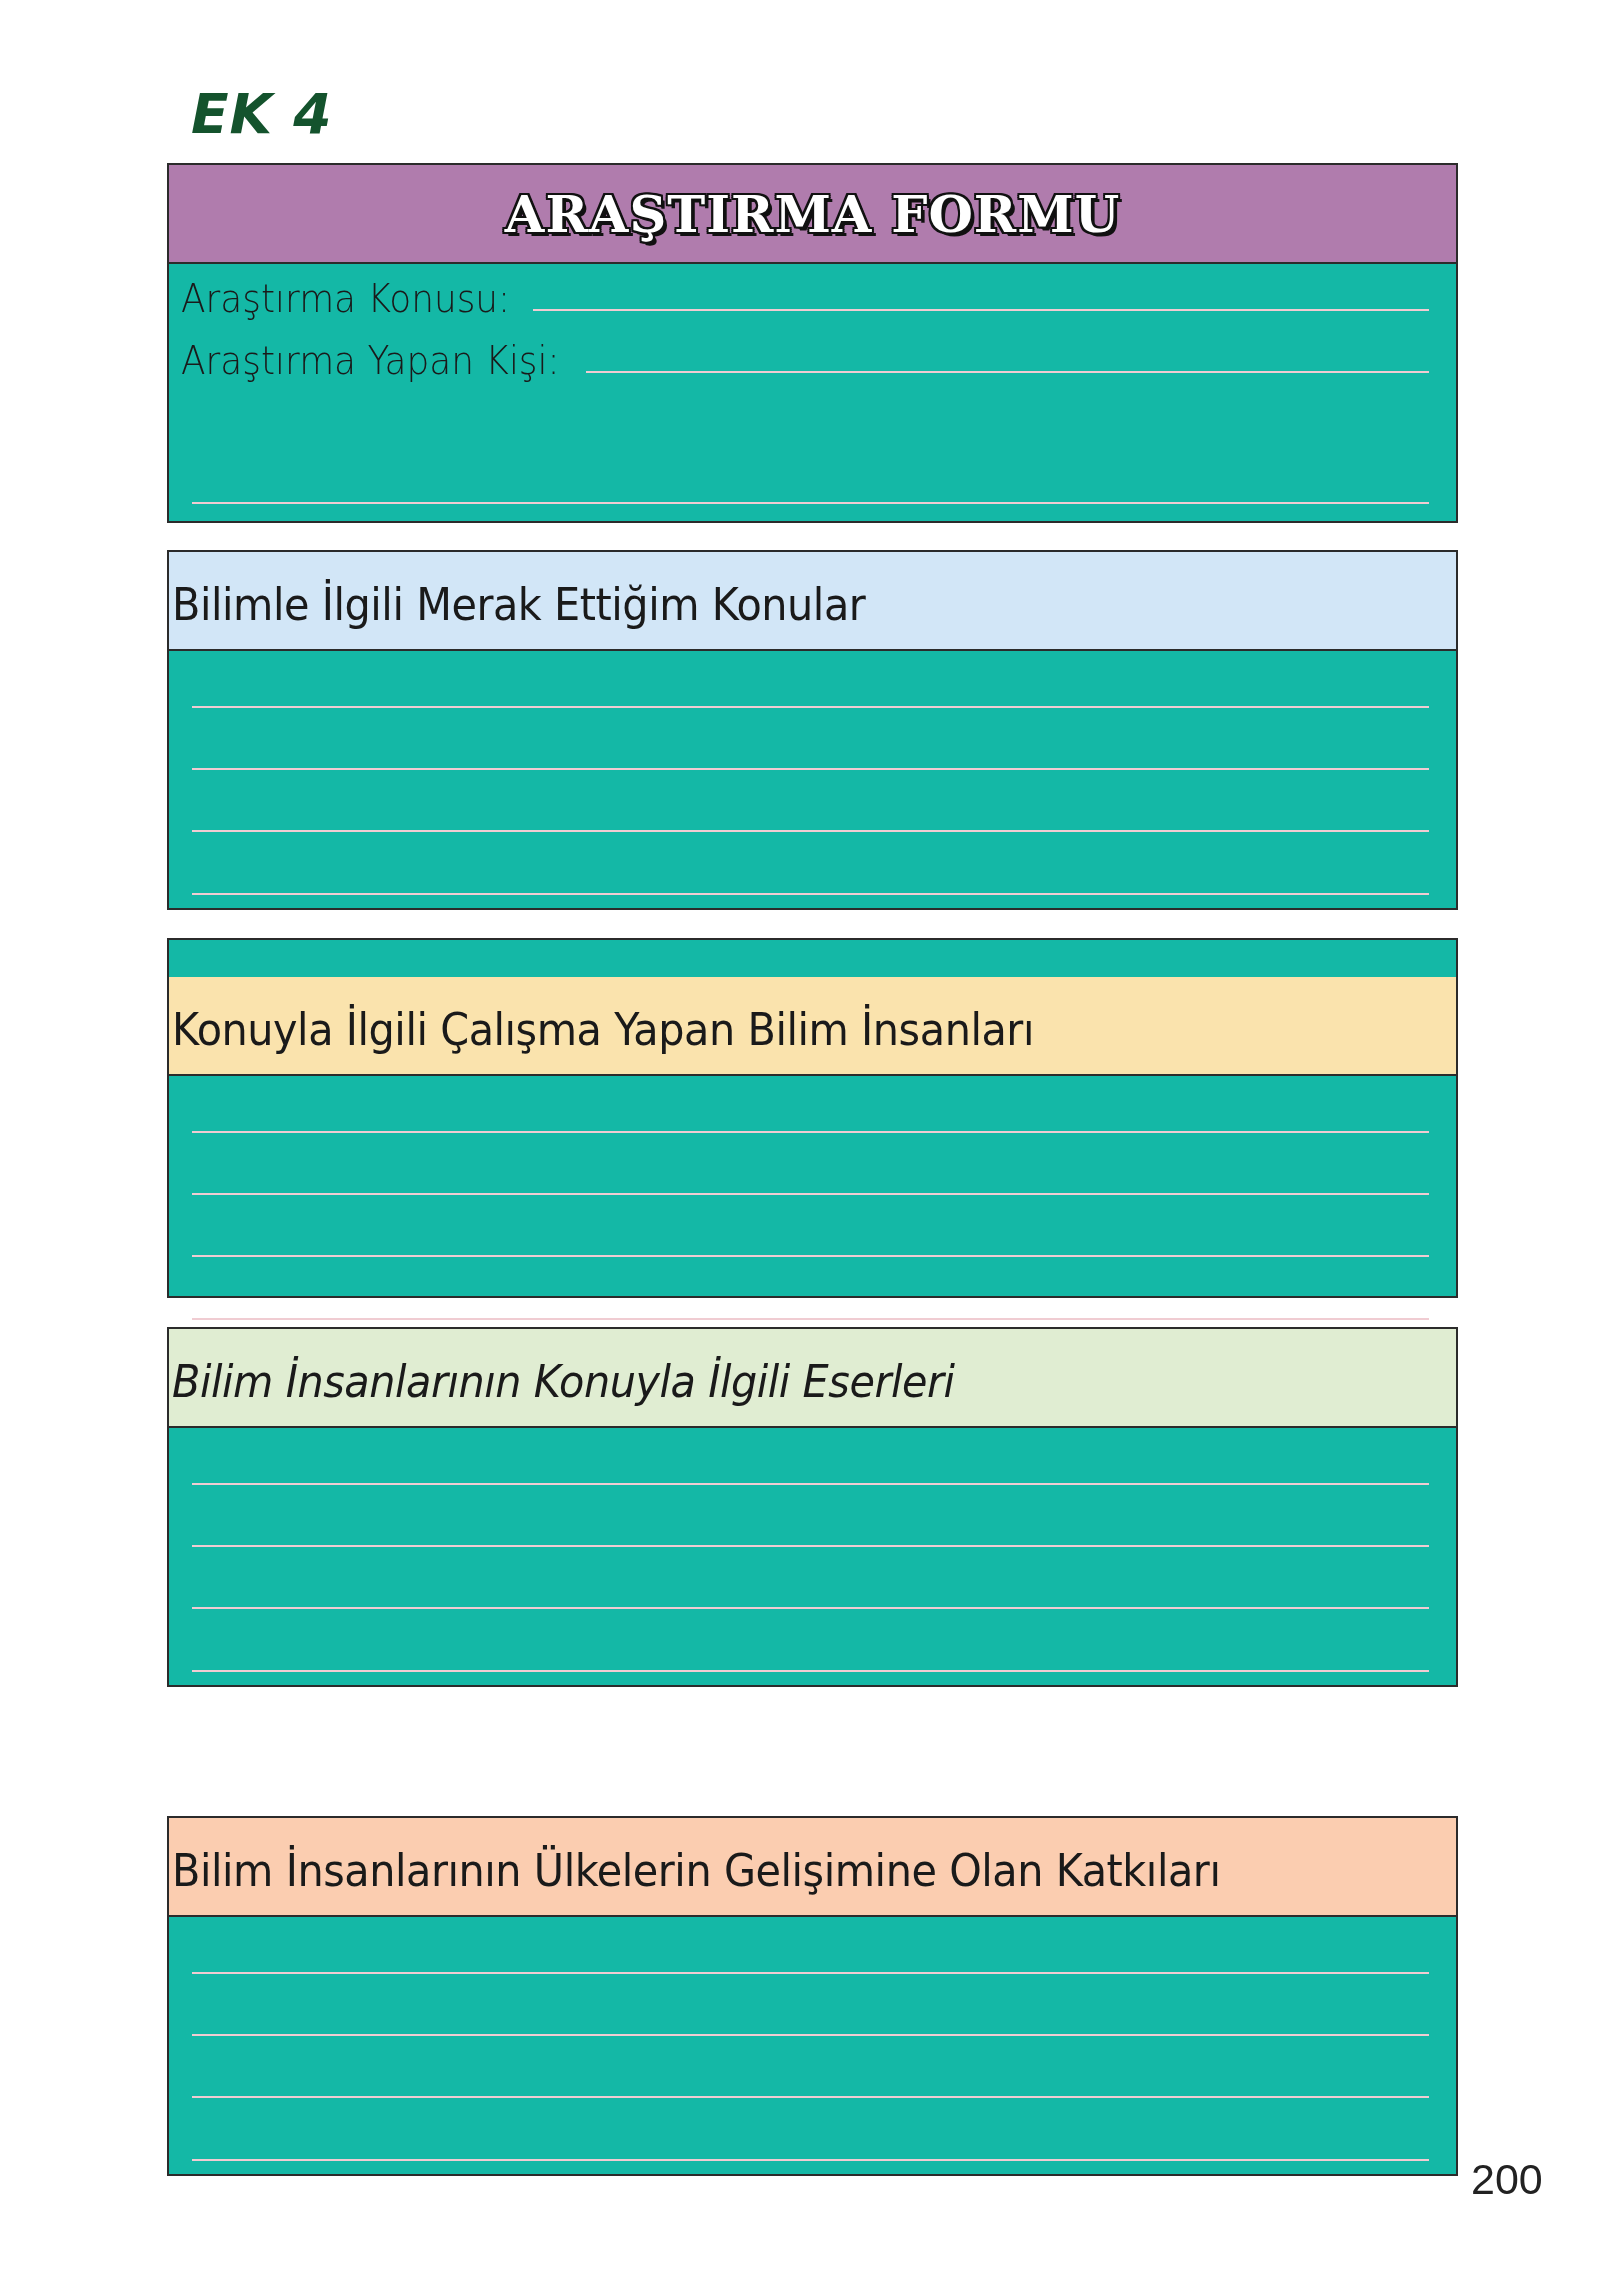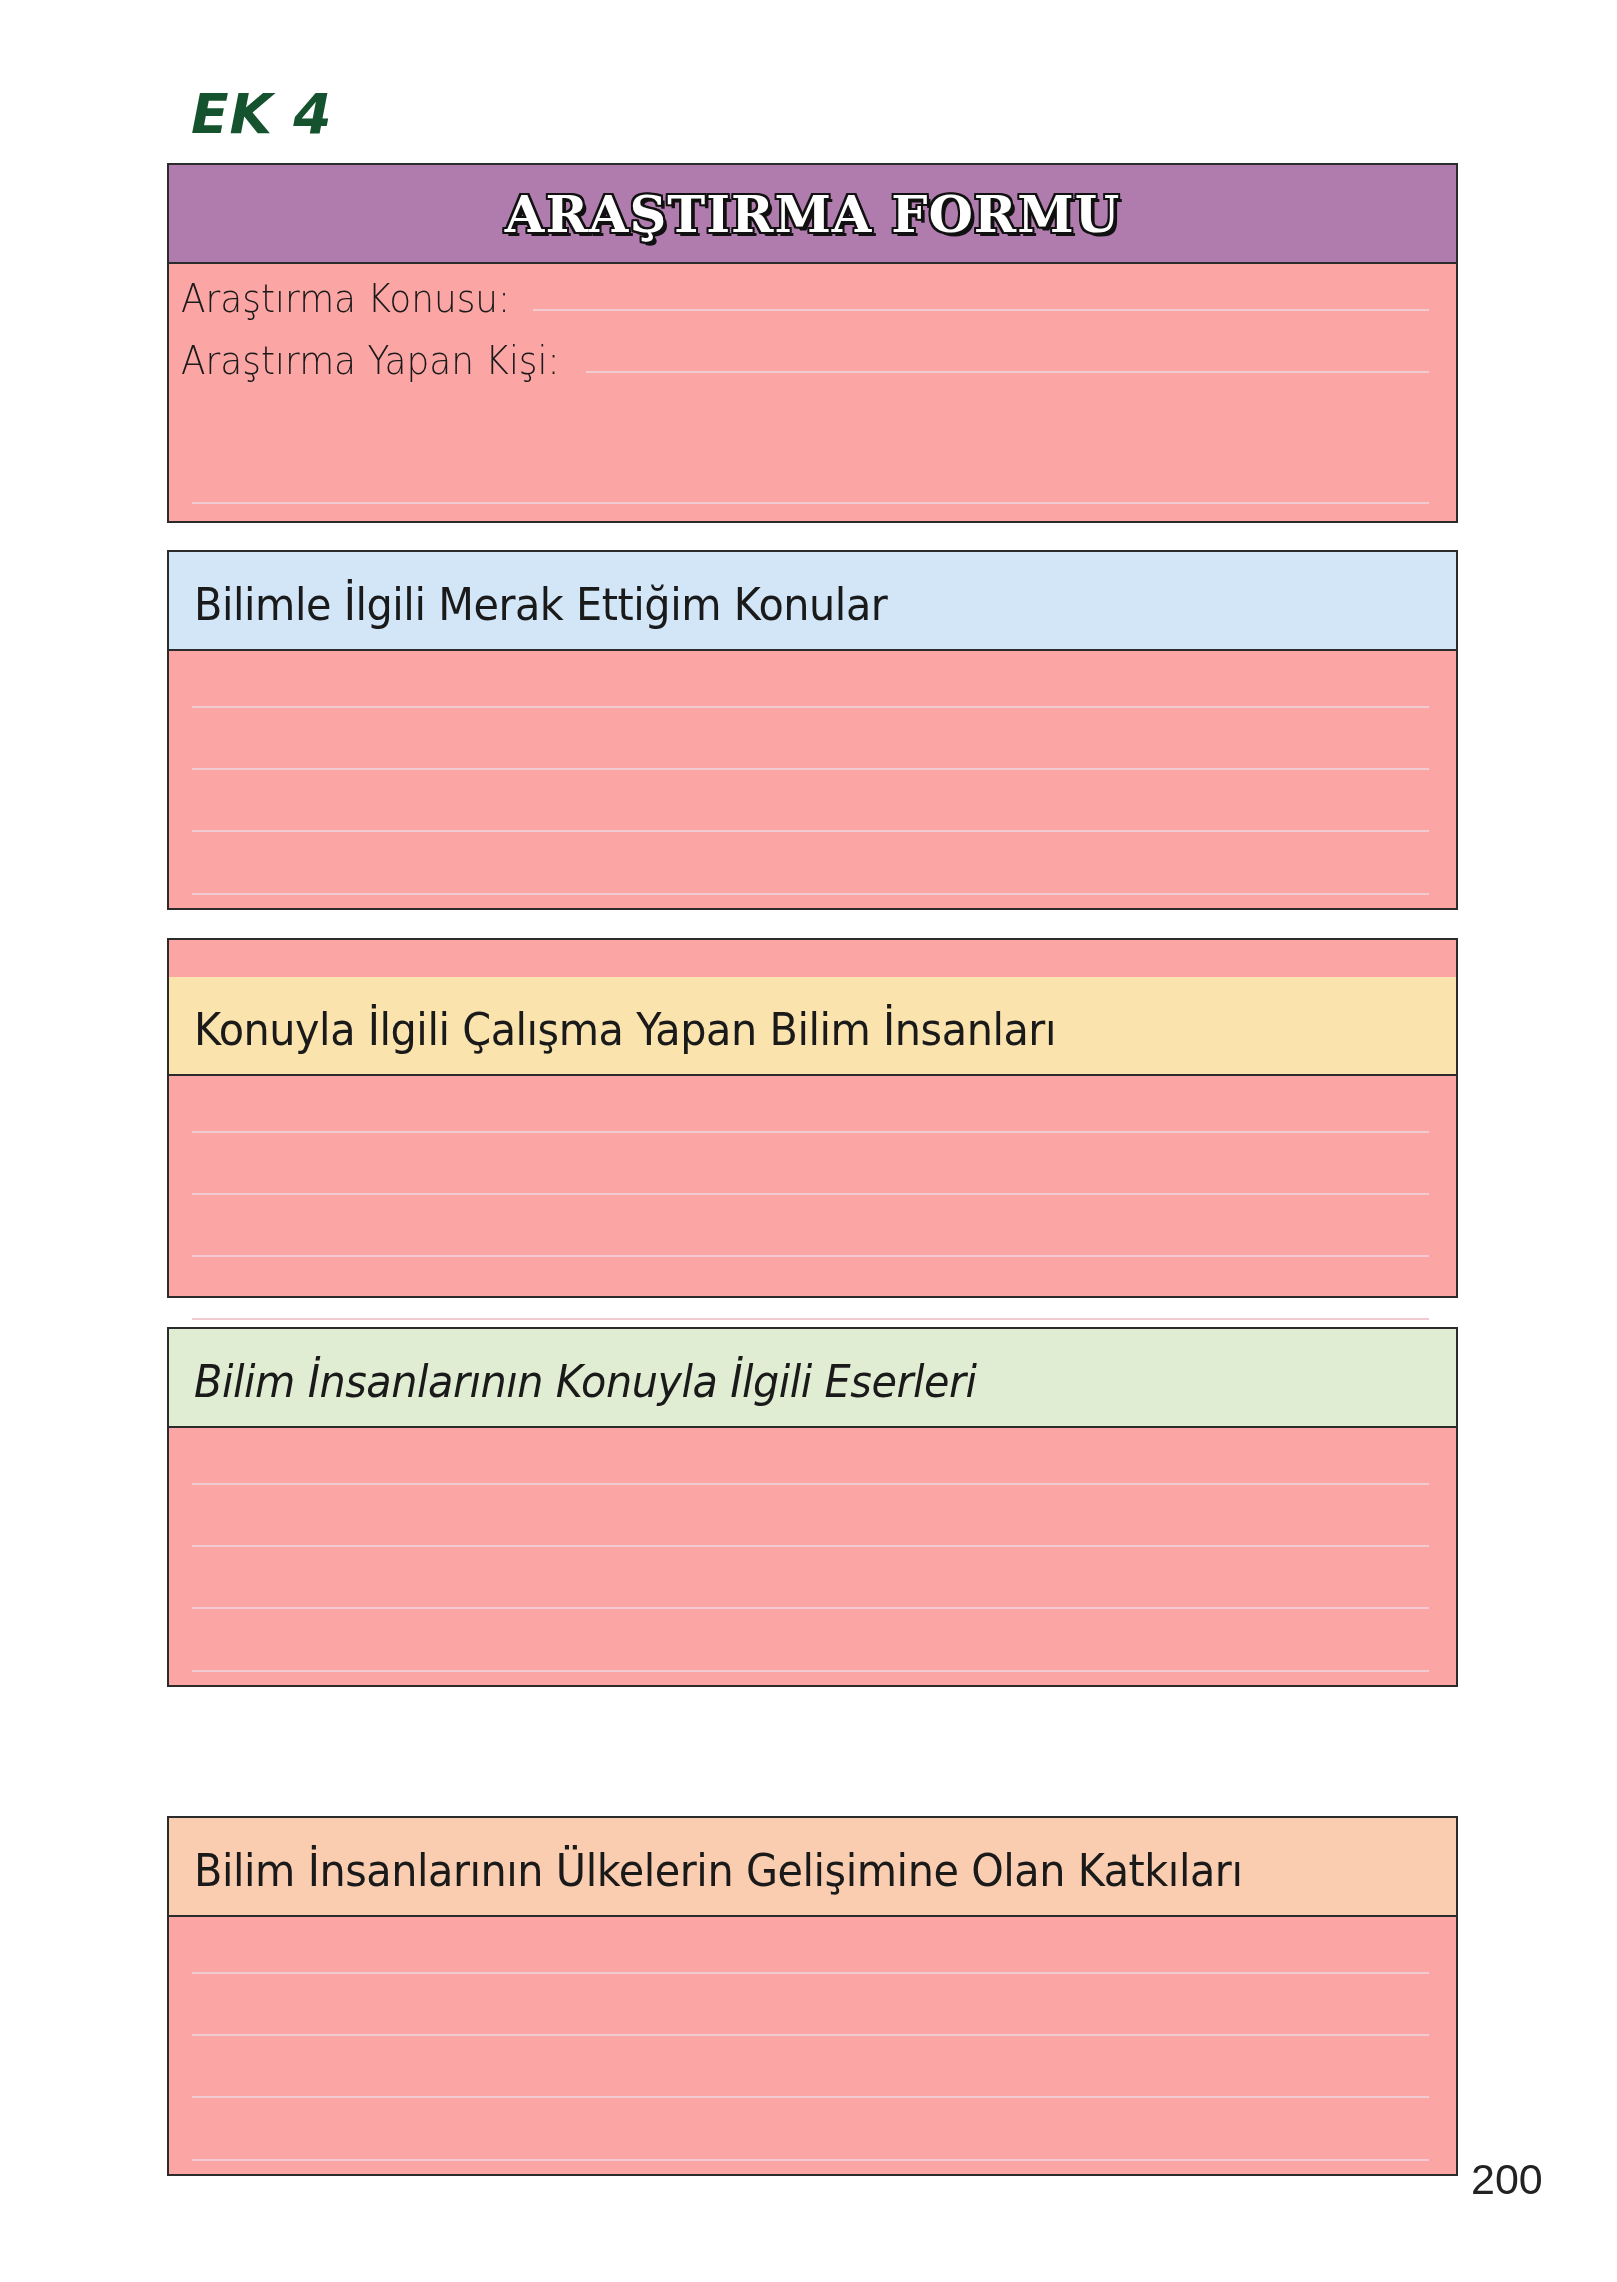--- a/index.html
+++ b/index.html
@@ -7,34 +7,34 @@
     width: 1618px; height: 2282px; background: #ffffff; position: relative;
     font-family: "DejaVu Sans", sans-serif; color: #1a1a1a; overflow: hidden;
   }
   .ek {
     position: absolute; left: 191px; top: 82px;
     font-family: "DejaVu Sans", sans-serif; font-weight: bold; font-style: italic;
     font-size: 55px; color: #14532d; letter-spacing: 1px;
   }
   .box {
     position: absolute; left: 167px; width: 1291px;
-    border: 2.9px solid #2b2b2b; background: #fca5a5; box-sizing: border-box;
+    border: 2.9px solid #2b2b2b; background: #14b8a6; box-sizing: border-box;
   }
   .box-header {
     border-bottom: 2.9px solid #2b2b2b; box-sizing: border-box;
     display: flex; align-items: center;
   }
   .title-header { justify-content: center; height: 99px; background: #b07cad; }
   .title-text {
     font-family: "DejaVu Serif", serif; font-weight: bold; font-size: 51px;
     color: #ffffff; letter-spacing: 1px;
     text-shadow: -2px -2px 0 #111, 2px -2px 0 #111, -2px 2px 0 #111, 2px 2px 0 #111,
                  0 -2px 0 #111, 0 2px 0 #111, -2px 0 0 #111, 2px 0 0 #111, 3.9px 3.9px 0 #111;
   }
-  .section-header { height: 99px; padding-left: 25px; }
+  .section-header { height: 99px; padding-left: 3px; }
   .section-text {
     font-family: "DejaVu Sans", sans-serif; font-size: 45px; color: #1a1a1a;
     letter-spacing: -0.5px; transform: scaleX(0.92); transform-origin: left center;
     white-space: nowrap; padding-top: 7.8px;
   }
   .field-row {
     position: absolute; left: 11.7px; right: 27px; display: flex; align-items: flex-end;
   }
   .field-label {
     font-size: 39px; color: #1a1a1a; white-space: nowrap; font-weight: 300;

